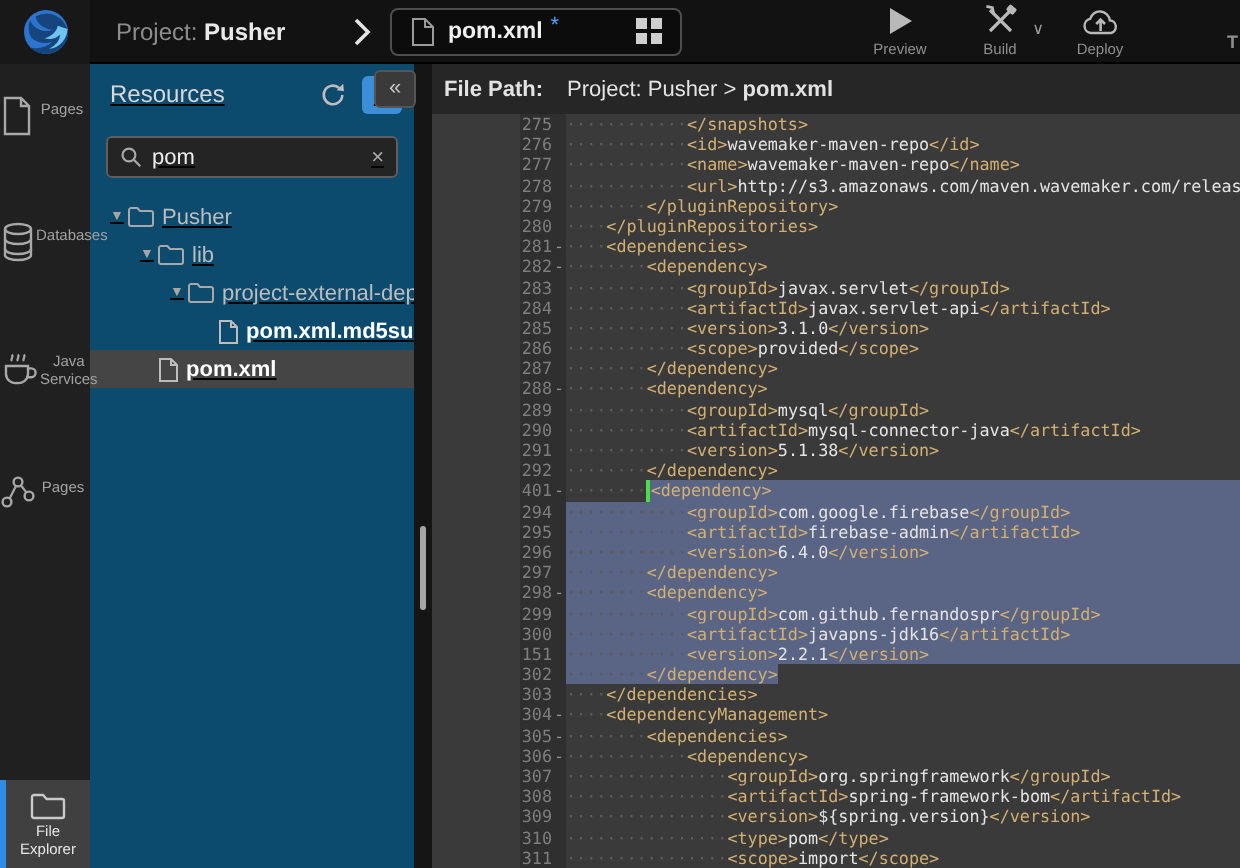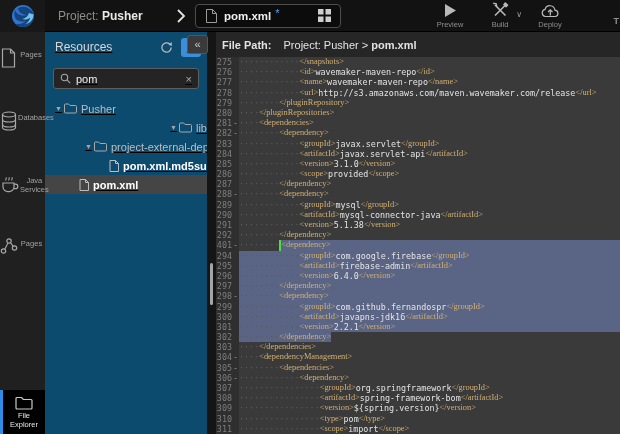--- a/index.html
+++ b/index.html
@@ -24,21 +24,21 @@
   .tb-build .dd { position:absolute; right:-4px; top:8px; color:#9a9a9a; font-size:8px; }
   .cutoff { position:absolute; right:1px; top:16px; color:#8f8f8f; font-size:9px; font-weight:bold; }
 
   
   .main { display:flex; height:402px; }
 
   
   .rail { width:45px; background:#202020; flex:none; display:flex; flex-direction:column; padding-top:16px; position:relative; }
   .rail-item { height:46px; margin-bottom:17px; display:flex; flex-direction:row; align-items:flex-start; justify-content:flex-start; cursor:pointer; }
   .rail-item .lb { font-size:7.5px; color:#a2a2a2; text-align:center; line-height:8.5px; margin-top:3px; width:42px; }
-  .rail-bottom { position:absolute; bottom:0; left:0; width:45px; height:44px; background:#000000; border-left:3px solid #2f8be6; display:flex; flex-direction:column; align-items:center; justify-content:center; cursor:pointer; }
+  .rail-bottom { position:absolute; bottom:0; left:0; width:45px; height:44px; background:#404040; border-left:3px solid #2f8be6; display:flex; flex-direction:column; align-items:center; justify-content:center; cursor:pointer; }
   .rail-bottom .lb { font-size:7.5px; color:#e6e6e6; text-align:center; line-height:8.5px; margin-top:2px; }
 
   
   .panel { width:162px; background:#0c4a6e; flex:none; overflow:hidden;text-decoration:underline; }
   .panel-hd { height:30px; display:flex; align-items:center; padding:0 6px 0 10px; }
   .panel-title { font-size:12px; color:#d8d8d8; flex:1; }
   .refresh-btn { width:20px; height:20px; display:flex; align-items:center; justify-content:center; cursor:pointer; }
   .plus-btn { width:20px; height:19px; background:#3d8ed8; border-radius:3px; color:#fff; font-size:14px; line-height:17px; text-align:center; margin-left:5px; cursor:pointer; font-weight:bold; }
   .searchbox { margin:6px 8px 8px 8px; height:21px; background:#242424; border:1px solid #5e5e5e; border-radius:3px; display:flex; align-items:center; padding:0 6px; gap:5px; }
   .searchbox input { flex:1; background:transparent; border:none; outline:none; color:#eee; font-size:11px; font-family:"Liberation Sans", sans-serif; min-width:0; }
@@ -54,26 +54,26 @@
   .strip { width:9px; background:#151515; flex:none; position:relative; }
   .strip .thumb { position:absolute; left:3px; top:231px; width:3px; height:42px; background:#a5a5a5; border-radius:2px; }
 
   
   .editor { flex:1; display:flex; flex-direction:column; position:relative; min-width:0; }
   .pathbar { height:25px; background:#262626; display:flex; align-items:center; padding-left:6px; font-size:11px; color:#a6a6a6; flex:none; position:relative; }
   .pathbar .lab { color:#e2e2e2; font-weight:bold; margin-right:12px; }
   .pathbar .val b { color:#e2e2e2; }
   .collapse-handle { position:absolute; left:-29px; top:3px; width:21px; height:19px; background:#3a3a3a; border:1px solid #555; border-radius:3px; color:#c9c9c9; font-size:11px; line-height:16px; text-align:center; cursor:pointer; }
   .code { flex:1; background:#3a3a3a; overflow:hidden; font-family:"DejaVu Sans Mono", monospace; font-size:8.4px; }
-  .code-row { display:flex; height:10.19px; line-height:10.3px; }
+  .code-row { display:flex; height:10.19px; line-height:10.3px;margin-left:44px; }
   .lnum { width:16px; text-align:right; color:#7e7e7e; background:#2f2f2f; flex:none; }
   .fold { width:7px; color:#919191; background:#2f2f2f; text-align:center; flex:none; }
   .content { flex:1; display:flex; white-space:pre; overflow:hidden; min-width:0; }
   .ind { color:#5c5c5c; }
-  .tag { color:#d3b072;font-family:Liberation Serif, serif; }
+  .tag { color:#d3b072; }
   .val { color:#e4e4e4; }
   .selgrow { background:#5a6484; flex:1; display:flex; white-space:pre; }
   .seltext { background:#5a6484; display:flex; white-space:pre; }
   .cursor { width:2px; background:#4ade4a; flex:none; }
   svg { display:block; }
 </style>
 </head>
 <body>
 
 <div id="app">
@@ -221,21 +221,21 @@
       <div class="tree" id="tree">
           <div class="tree-row" style="padding-left: 8px;">
             <span class="t-arrow">▼</span>
             <span>
               <svg width="13" height="11" viewBox="0 0 13 11">
                 <path d="M0.5 2a1 1 0 0 1 1-1h3.2l1.3 1.5h5.5a1 1 0 0 1 1 1v5.5a1 1 0 0 1-1 1h-10a1 1 0 0 1-1-1z" fill="none" stroke="#a8a8a8" stroke-width="1"></path>
               </svg>
             </span>
             <span class="t-lb">Pusher</span>
           </div>
-          <div class="tree-row" style="padding-left: 23px; justify-content: flex-end;">
+          <div class="tree-row" style="padding-left: 23px;">
             <span class="t-arrow">▼</span>
             <span>
               <svg width="13" height="11" viewBox="0 0 13 11">
                 <path d="M0.5 2a1 1 0 0 1 1-1h3.2l1.3 1.5h5.5a1 1 0 0 1 1 1v5.5a1 1 0 0 1-1 1h-10a1 1 0 0 1-1-1z" fill="none" stroke="#a8a8a8" stroke-width="1"></path>
               </svg>
             </span>
             <span class="t-lb">lib</span>
           </div>
           <div class="tree-row" style="padding-left: 38px;">
             <span class="t-arrow">▼</span>
@@ -404,21 +404,21 @@
             <span class="lnum">299</span>
             <span class="fold"></span>
             <span class="content"><span class="selgrow"><span class="ind">············</span><span class="tag">&lt;groupId&gt;</span><span class="val">com.github.fernandospr</span><span class="tag">&lt;/groupId&gt;</span></span></span>
           </div>
           <div class="code-row">
             <span class="lnum">300</span>
             <span class="fold"></span>
             <span class="content"><span class="selgrow"><span class="ind">············</span><span class="tag">&lt;artifactId&gt;</span><span class="val">javapns-jdk16</span><span class="tag">&lt;/artifactId&gt;</span></span></span>
           </div>
           <div class="code-row">
-            <span class="lnum">301</span>
+            <span class="lnum">151</span>
             <span class="fold"></span>
             <span class="content"><span class="selgrow"><span class="ind">············</span><span class="tag">&lt;version&gt;</span><span class="val">2.2.1</span><span class="tag">&lt;/version&gt;</span></span></span>
           </div>
           <div class="code-row">
             <span class="lnum">302</span>
             <span class="fold"></span>
             <span class="content"><span class="seltext"><span class="ind">········</span><span class="tag">&lt;/dependency&gt;</span></span></span>
           </div>
           <div class="code-row">
             <span class="lnum">303</span>

